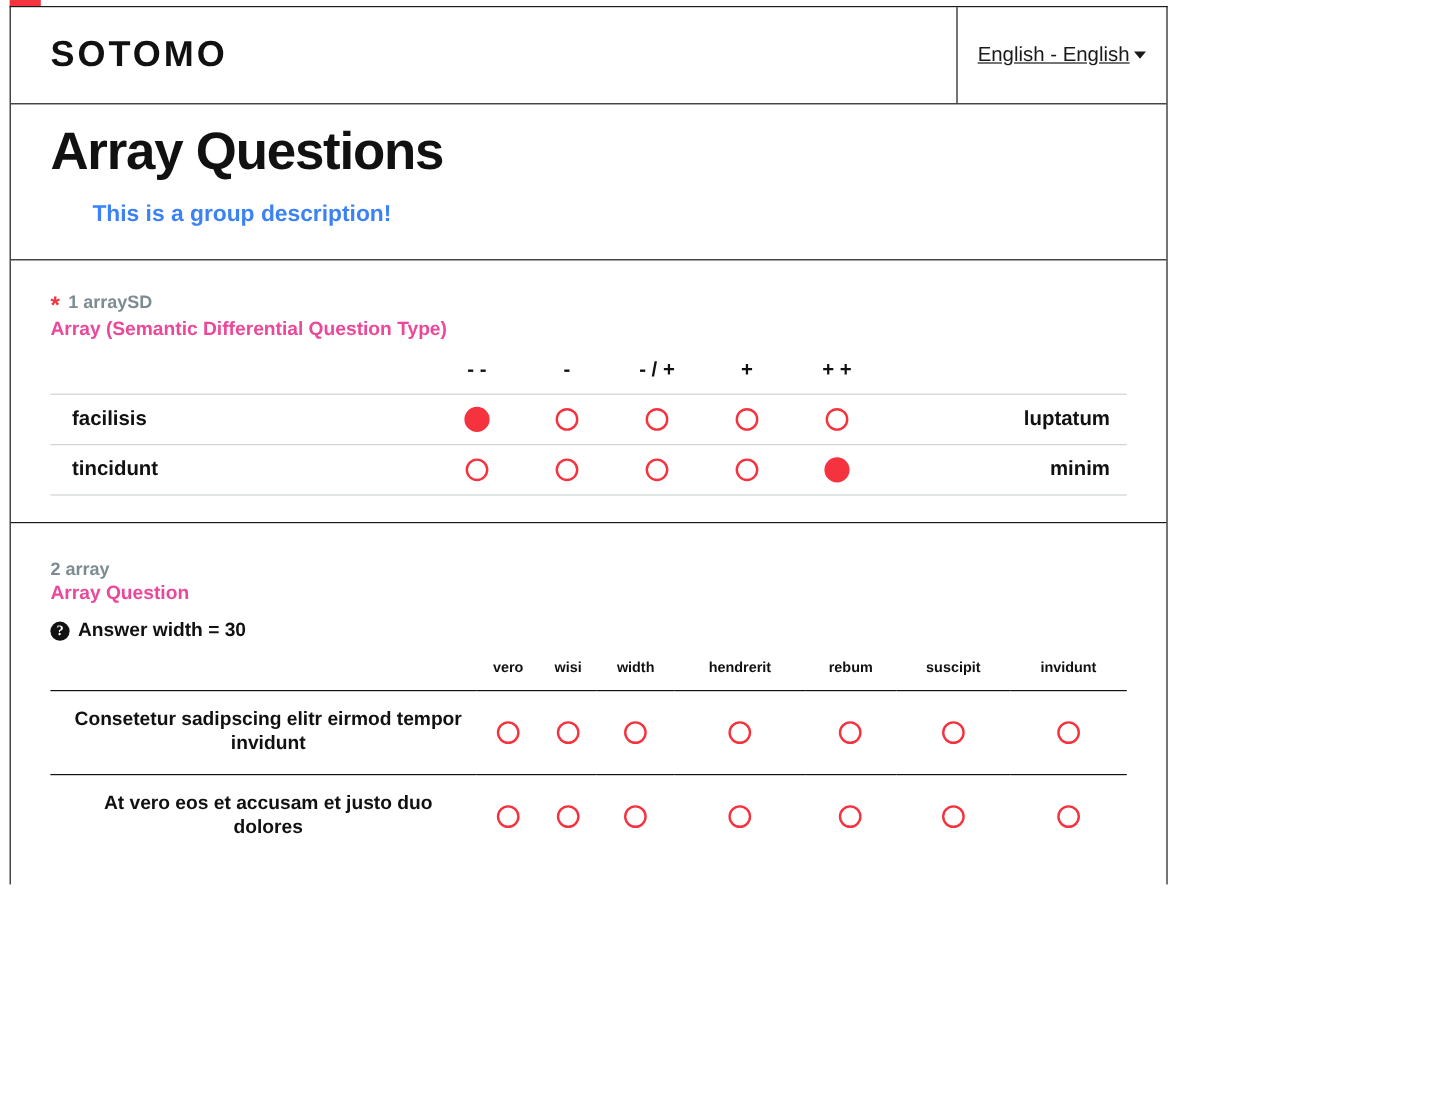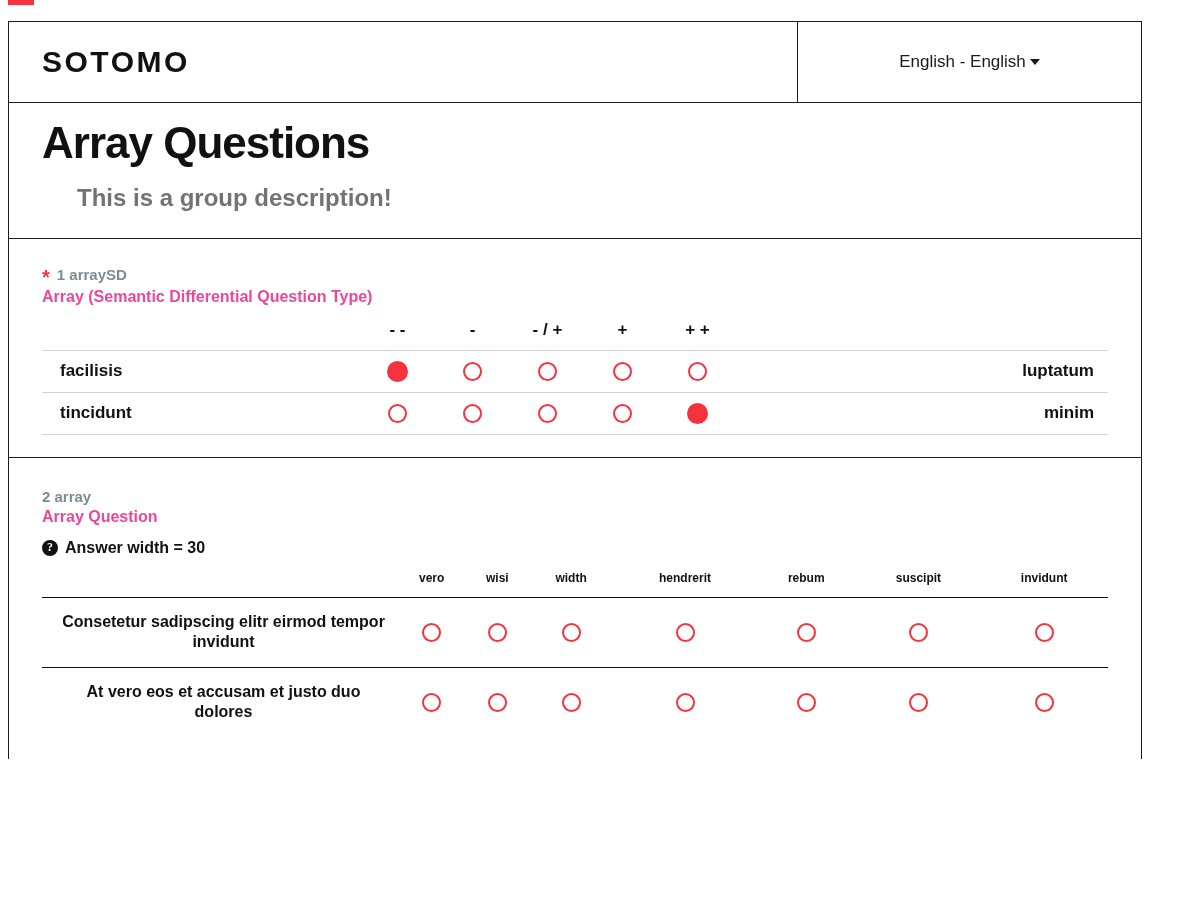--- a/index.html
+++ b/index.html
@@ -21,26 +21,25 @@
   .top-sliver {
     position: absolute;
     top: 0; left: 8px;
     width: 26px; height: 5px;
     background: #f5333f;
   }
 
   .frame {
     position: absolute;
     top: 5px; left: 8px;
-    width: 1134px;
+    width: 965px;
     border-left: 1px solid #1a1a1a;
     border-right: 1px solid #1a1a1a;
     border-top: 1px solid #1a1a1a;
     background: #fff;
-    margin-top: 16px;
   }
 
   
   .header {
     display: flex;
     height: 81px;
     border-bottom: 1px solid #1a1a1a;
   }
   .brand {
     flex: 0 0 789px;
@@ -62,20 +61,21 @@
     align-items: center;
     justify-content: center;
   }
   .lang-select {
     display: inline-flex;
     align-items: center;
     gap: 4px;
     font-size: 17px;
     color: #1a1a1a;
     cursor: pointer;
+    text-decoration: underline;
   }
   .caret {
     width: 0; height: 0;
     border-left: 5px solid transparent;
     border-right: 5px solid transparent;
     border-top: 6px solid #1a1a1a;
     display: inline-block;
   }
 
   
@@ -85,24 +85,24 @@
   }
   .page-title {
     font-size: 44px;
     font-weight: bold;
     line-height: 1.06;
     letter-spacing: -1px;
     margin: 0;
     color: #111;
   }
   .group-desc {
-    font-size: 24px;
+    font-size: 19px;
     font-weight: bold;
     margin: 17px 0 0 35px;
-    color: #737373;
+    color: #3b82f6;
   }
 
   
   .question {
     padding: 26px 33px 22px 33px;
     border-bottom: 1px solid #1a1a1a;
   }
   .q-code {
     font-size: 15px;
     color: #7d8b93;

